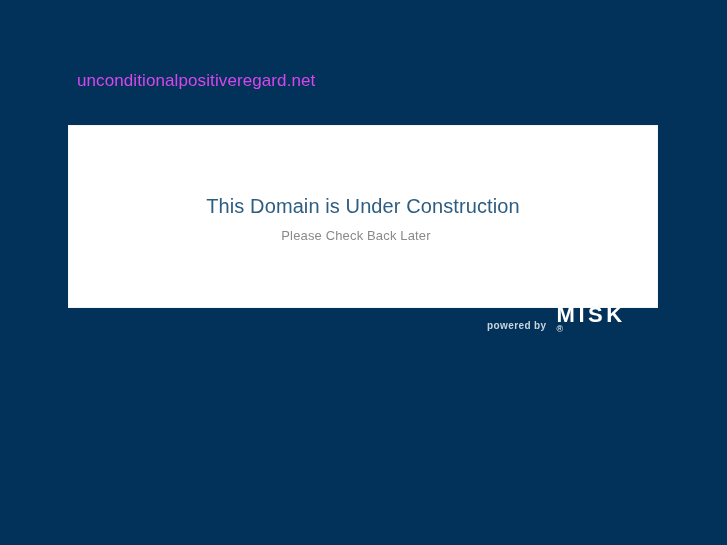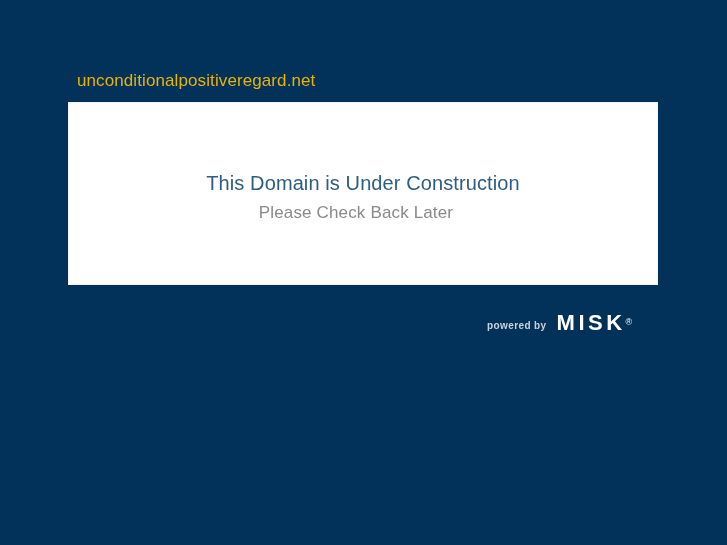--- a/index.html
+++ b/index.html
@@ -17,28 +17,28 @@
   .page {
     position: absolute;
     inset: 0;
   }
   .domain-title {
     position: absolute;
     left: 77px;
     top: 70px;
     font-size: 17px;
     line-height: 22px;
-    color: #eab308;
+    color: #d946ef;
     letter-spacing: 0.1px;
     white-space: nowrap;
   }
   .card {
     position: absolute;
     left: 68px;
-    top: 102px;
+    top: 125px;
     width: 590px;
     height: 183px;
     background: #ffffff;
     box-sizing: border-box;
     border: 1px solid #f2f4f6;
   }
   .card-inner {
     position: absolute;
     left: 0;
     right: 0;
@@ -47,21 +47,21 @@
   }
   .headline {
     font-size: 20px;
     line-height: 24px;
     color: #2e5d82;
     font-weight: normal;
     margin: 0;
     letter-spacing: 0.1px;
   }
   .subhead {
-    font-size: 17px;
+    font-size: 13px;
     line-height: 18px;
     color: #8a8a8a;
     margin: 9px 14px 0 0;
     letter-spacing: 0.15px;
   }
   .logo {
     position: absolute;
     left: 487px;
     top: 310px;
     display: flex;
@@ -74,21 +74,22 @@
     color: #c9d4dd;
     letter-spacing: 0.4px;
     line-height: 11px;
     padding-bottom: 3px;
     white-space: nowrap;
   }
   .logo-mark {
     position: relative;
     margin-left: 10px;
     display: flex;
-    align-items: center;
+    align-items: flex-start;
+    flex-direction: column;
   }
   .logo-word {
     font-size: 22px;
     font-weight: bold;
     color: #ffffff;
     letter-spacing: 3.5px;
     line-height: 22px;
     white-space: nowrap;
   }
   .logo-reg {

